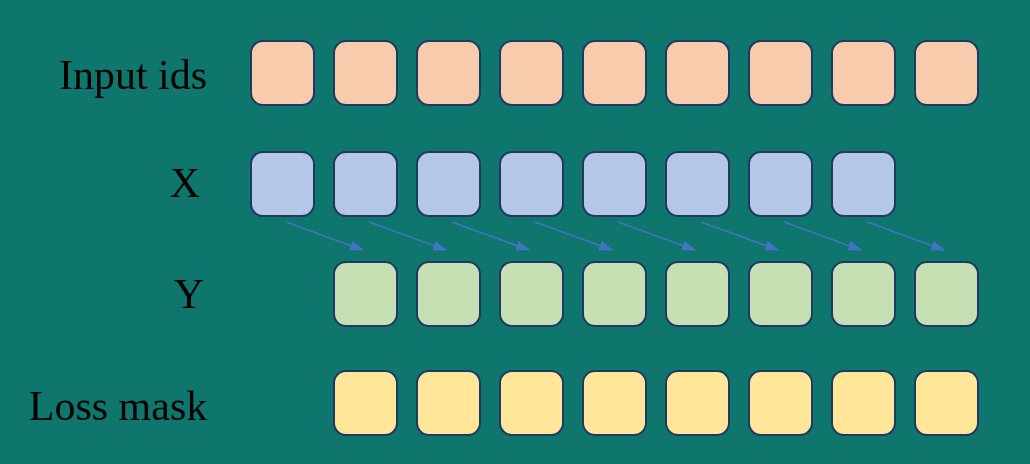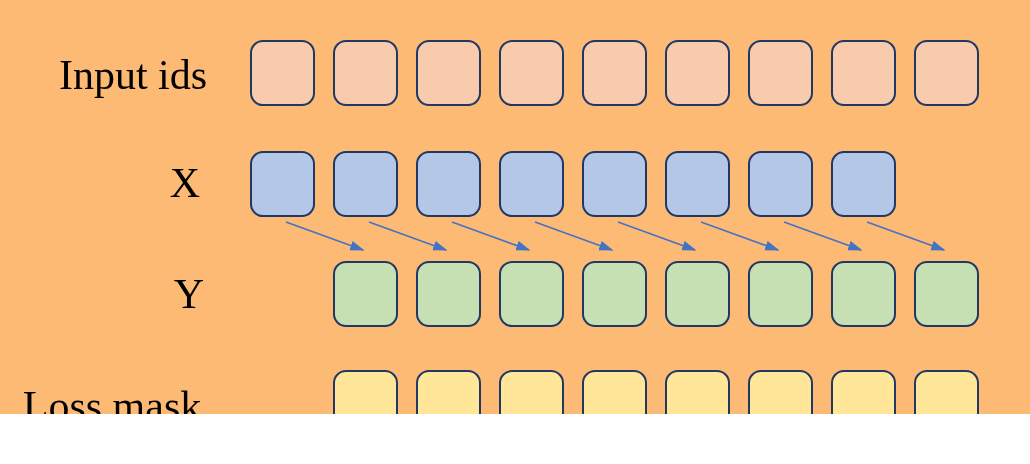--- a/index.html
+++ b/index.html
@@ -3,22 +3,22 @@
 <meta charset="utf-8">
 <style>
   html, body {
     margin: 0;
     padding: 0;
     background: #ffffff;
   }
   .canvas {
     position: relative;
     width: 1030px;
-    height: 414px;
-    background: #fdba74;
+    height: 464px;
+    background: #0f766e;
     overflow: hidden;
     font-family: "Liberation Serif", "DejaVu Serif", serif;
   }
   .row-label {
     position: absolute;
     transform: translate(-50%, -50%);
     font-size: 42px;
     line-height: 1;
     color: #000000;
     white-space: nowrap;
@@ -44,21 +44,21 @@
 <body>
 
 <div class="canvas">
 
   <div class="row-label" style="left:133px; top:75px;">Input ids</div>
 
   <div class="row-label" style="left:185px; top:183px;">X</div>
 
   <div class="row-label" style="left:189px; top:294px;">Y</div>
 
-  <div class="row-label" style="left:112px; top:406px;">Loss mask</div>
+  <div class="row-label" style="left:118px; top:406px;">Loss mask</div>
 
   <div id="row-input_ids">
       <div class="token-square" style="left: 250px; top: 40px; background: rgb(248, 203, 173); border-color: rgb(31, 56, 100);"></div>
       <div class="token-square" style="left: 333px; top: 40px; background: rgb(248, 203, 173); border-color: rgb(31, 56, 100);"></div>
       <div class="token-square" style="left: 416px; top: 40px; background: rgb(248, 203, 173); border-color: rgb(31, 56, 100);"></div>
       <div class="token-square" style="left: 499px; top: 40px; background: rgb(248, 203, 173); border-color: rgb(31, 56, 100);"></div>
       <div class="token-square" style="left: 582px; top: 40px; background: rgb(248, 203, 173); border-color: rgb(31, 56, 100);"></div>
       <div class="token-square" style="left: 665px; top: 40px; background: rgb(248, 203, 173); border-color: rgb(31, 56, 100);"></div>
       <div class="token-square" style="left: 748px; top: 40px; background: rgb(248, 203, 173); border-color: rgb(31, 56, 100);"></div>
       <div class="token-square" style="left: 831px; top: 40px; background: rgb(248, 203, 173); border-color: rgb(31, 56, 100);"></div>

